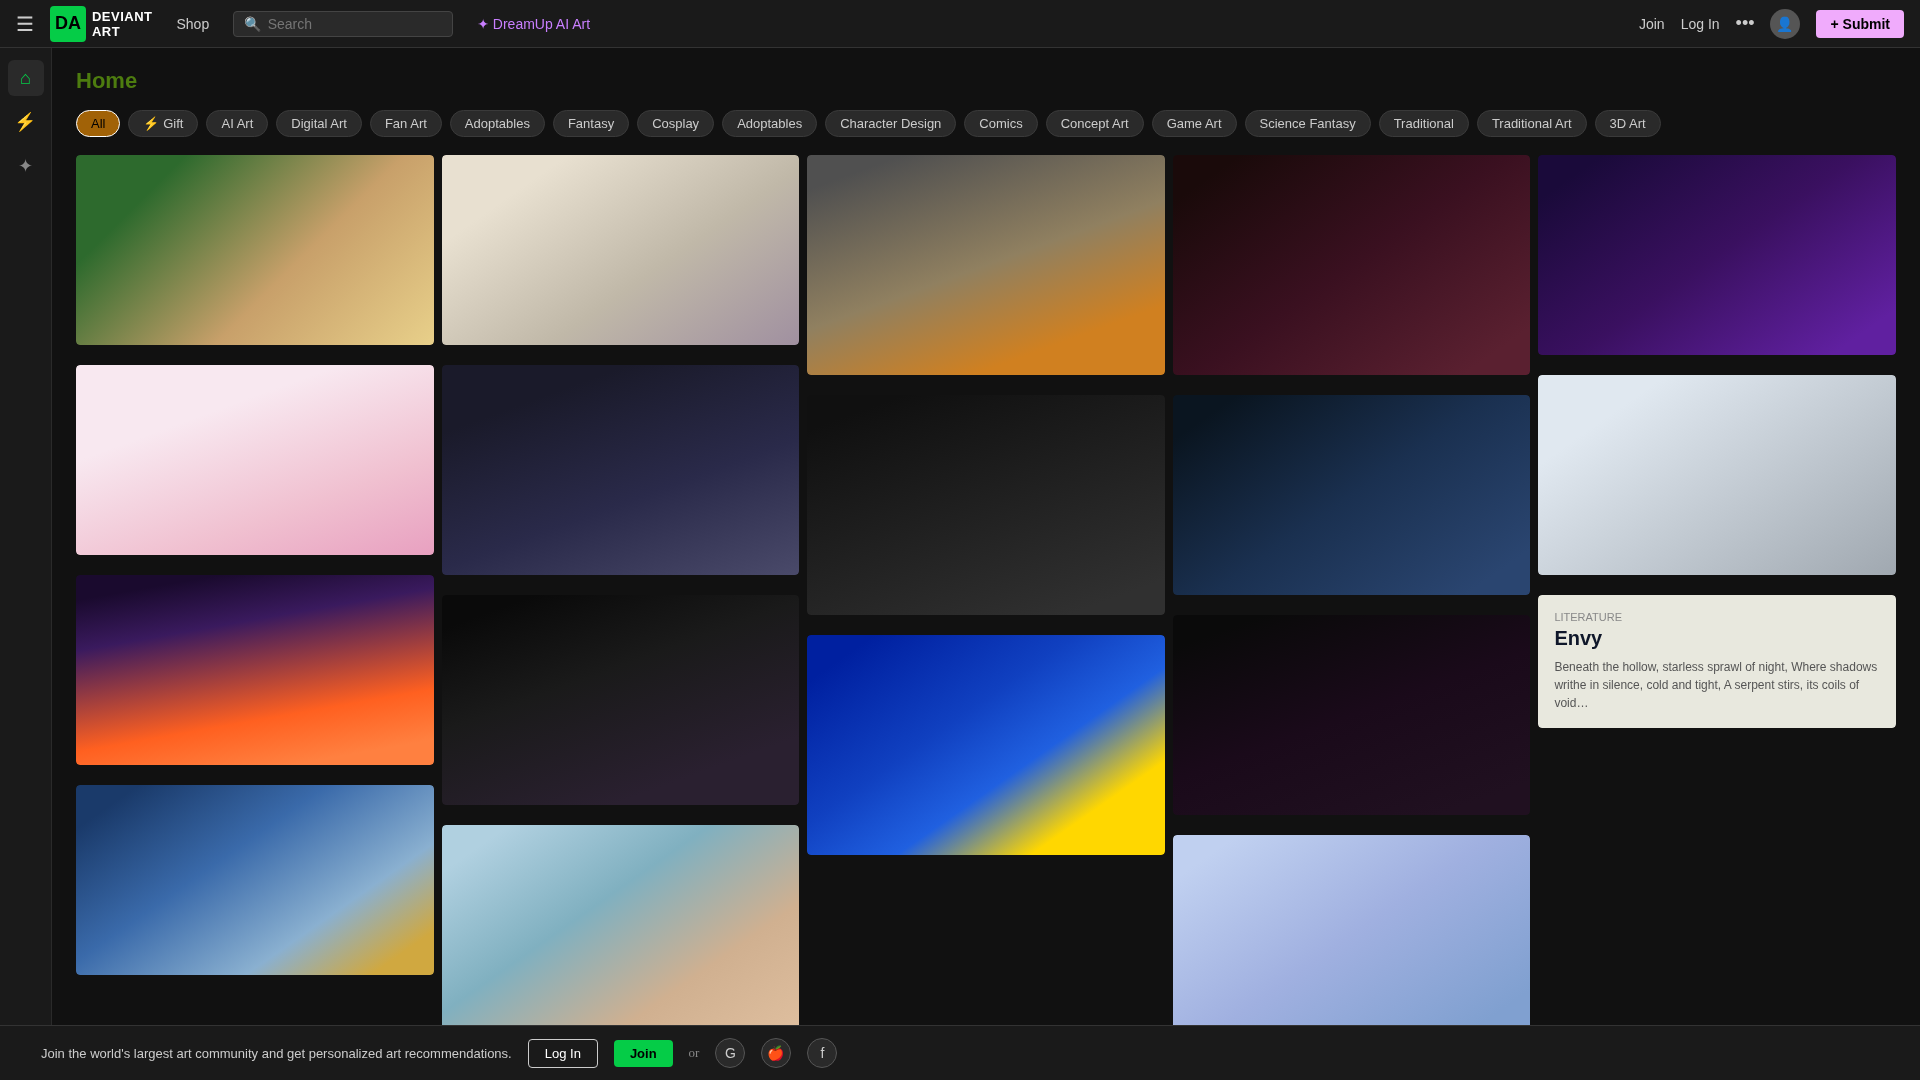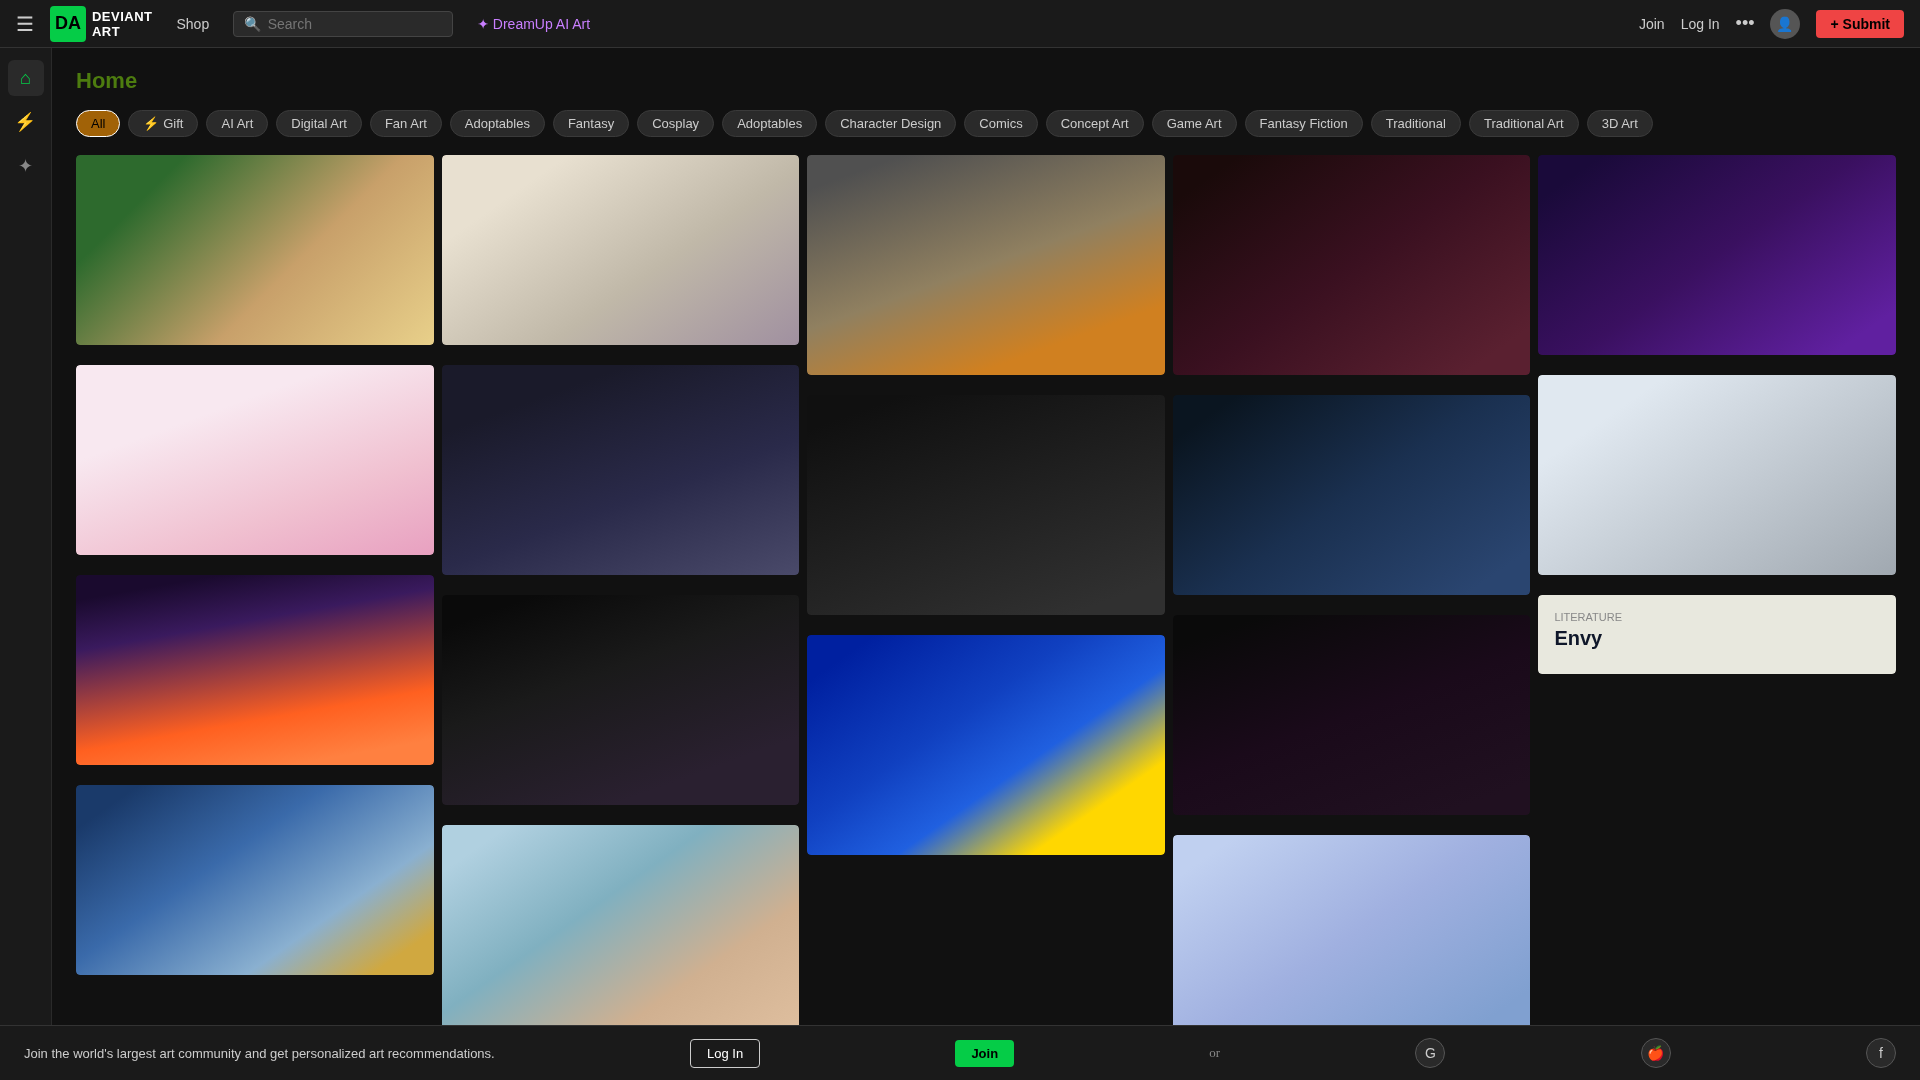--- a/index.html
+++ b/index.html
@@ -78,21 +78,21 @@
       text-decoration: none;
       margin-left: 8px;
     }
     .topnav-right {
       margin-left: auto;
       display: flex;
       align-items: center;
       gap: 16px;
     }
     .topnav-right .join-btn {
-      background: #ef4444;
+      background: #f0abfc;
       color: #000;
       border: none;
       border-radius: 4px;
       padding: 6px 14px;
       font-size: 14px;
       font-weight: bold;
       cursor: pointer;
       display: flex;
       align-items: center;
       gap: 4px;
@@ -250,24 +250,24 @@
     }
 
     
     .bottom-banner {
       position: fixed;
       bottom: 0;
       left: 0;
       right: 0;
       background: #1a1a1a;
       border-top: 1px solid #333;
-      padding: 12px 24px;
-      display: flex;
-      align-items: center;
-      justify-content: space-between;
+      padding: 12px 41px;
+      display: flex;
+      align-items: center;
+      justify-content: flex-start;
       gap: 16px;
       z-index: 200;
     }
     .bottom-banner .banner-text {
       color: #ccc;
       font-size: 13px;
     }
     .bottom-banner .login-btn {
       background: transparent;
       border: 1px solid #ccc;
@@ -353,21 +353,21 @@
       <div class="pill">Digital Art</div>
       <div class="pill">Fan Art</div>
       <div class="pill">Adoptables</div>
       <div class="pill">Fantasy</div>
       <div class="pill">Cosplay</div>
       <div class="pill">Adoptables</div>
       <div class="pill">Character Design</div>
       <div class="pill">Comics</div>
       <div class="pill">Concept Art</div>
       <div class="pill">Game Art</div>
-      <div class="pill">Fantasy Fiction</div>
+      <div class="pill">Science Fantasy</div>
       <div class="pill">Traditional</div>
       <div class="pill">Traditional Art</div>
       <div class="pill">3D Art</div>
     </div>
 
   <div class="masonry-grid">
 
     <div class="masonry-item">
       <div class="img-block art-wolf" style="height:190px;"></div>
     </div>
@@ -419,20 +419,21 @@
     <div class="masonry-item">
       <div class="img-block art-magic" style="height:200px;"></div>
     </div>
     <div class="masonry-item">
       <div class="img-block art-santa" style="height:200px;"></div>
     </div>
     <div class="masonry-item">
       <div class="lit-card">
         <div class="lit-label">Literature</div>
         <div class="lit-title">Envy</div>
+        <div class="lit-text">Beneath the hollow, starless sprawl of night, Where shadows writhe in silence, cold and tight, A serpent stirs, its coils of void…</div>
       </div>
     </div>
 
   </div>
 </main>
 
 <div class="bottom-banner">
   <span class="banner-text">Join the world's largest art community and get personalized art recommendations.</span>
   <button class="login-btn">Log In</button>
   <button class="join-btn2">Join</button>

